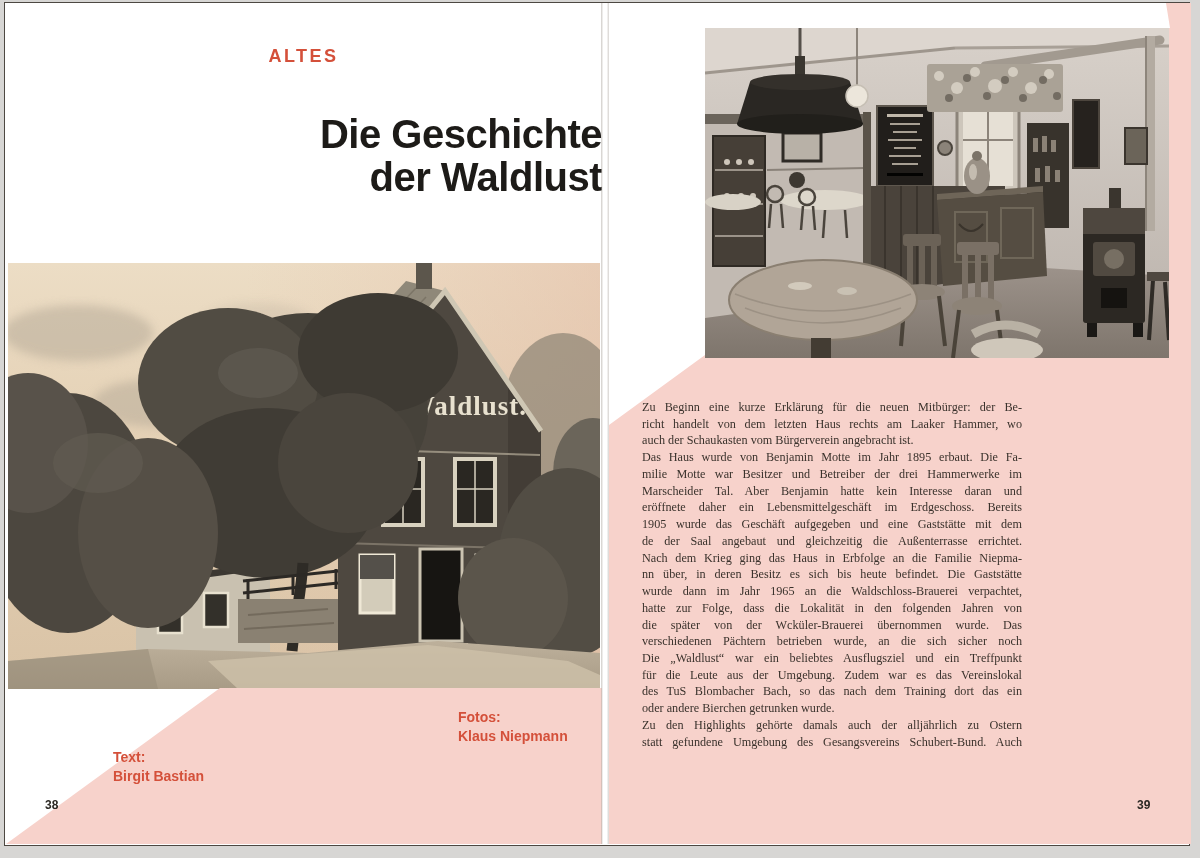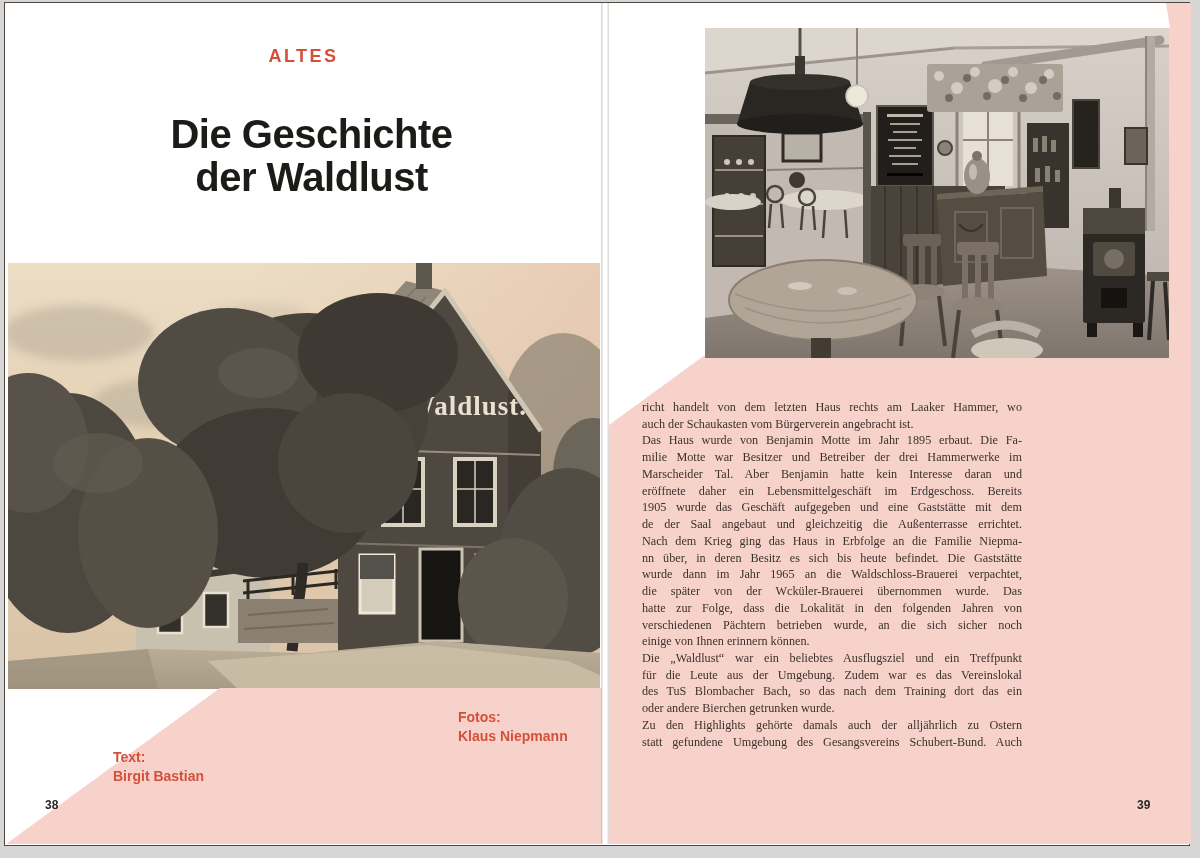--- a/index.html
+++ b/index.html
@@ -9,21 +9,21 @@
   .spread{position:absolute;left:4px;top:2px;width:1186px;height:844px;background:#fff;
           border:1.5px solid var(--border,#4d4842);box-sizing:border-box;}
   .page{position:absolute;top:0;height:841px;overflow:hidden;}
   .page-left{left:0;width:597px;}
   .page-right{left:604px;width:582px;}
   .seam{position:absolute;left:596px;top:0;width:8px;height:841px;z-index:6;
         background:linear-gradient(90deg,rgba(120,110,100,.35),#fff 30%,#fff 70%,rgba(120,110,100,.30));}
   
   .kicker{position:absolute;left:0;top:43px;width:100%;text-align:center;z-index:3;
           color:var(--accent,#d4503a);font-size:18px;font-weight:bold;letter-spacing:2.5px;}
-  .title{position:absolute;left:8px;top:110px;width:100%;margin:0;text-align:center;z-index:3;
+  .title{position:absolute;left:0;top:110px;width:100%;margin:0;text-align:right;z-index:3;
          color:var(--title_ink,#1d1b18);font-size:40px;line-height:43px;font-weight:bold;letter-spacing:-0.5px;}
   .photo-left{position:absolute;left:3px;top:260px;width:592px;height:426px;z-index:2;}
   .pink-left{position:absolute;left:0;top:0;width:597px;height:841px;z-index:3;
              background:var(--pink,#f7d2cb);
              clip-path:polygon(215px 685px,597px 685px,597px 841px,1px 841px);}
   .credit{position:absolute;z-index:4;color:var(--accent,#d4503a);
           font-size:14px;font-weight:bold;line-height:19px;}
   .credit-text{left:108px;top:745px;}
   .credit-photos{left:430px;top:705px;margin-left:23px;}
   .pagenum{position:absolute;z-index:5;color:#2b2823;font-size:12px;font-weight:bold;}
@@ -356,35 +356,35 @@
             <rect x="106" y="310" width="20" height="20" fill="#433c33"></rect>
           </g>
           <g>
             <path d="M268,306 Q300,288 334,306" stroke="#b9b1a4" stroke-width="9" fill="none"></path>
             <ellipse cx="302" cy="322" rx="36" ry="12" fill="#cfc7ba"></ellipse>
           </g>
         </svg>
       </div>
 
       <div class="body-col" id="body-col">
+          <div class="line">Zu Beginn eine kurze Erklärung für die neuen Mitbürger: der Be-</div>
           <div class="line">richt handelt von dem letzten Haus rechts am Laaker Hammer, wo</div>
           <div class="line last">auch der Schaukasten vom Bürgerverein angebracht ist.</div>
           <div class="line">Das Haus wurde von Benjamin Motte im Jahr 1895 erbaut. Die Fa-</div>
           <div class="line">milie Motte war Besitzer und Betreiber der drei Hammerwerke im</div>
           <div class="line">Marscheider Tal. Aber Benjamin hatte kein Interesse daran und</div>
           <div class="line">eröffnete daher ein Lebensmittelgeschäft im Erdgeschoss. Bereits</div>
           <div class="line">1905 wurde das Geschäft aufgegeben und eine Gaststätte mit dem</div>
           <div class="line">de der Saal angebaut und gleichzeitig die Außenterrasse errichtet.</div>
           <div class="line">Nach dem Krieg ging das Haus in Erbfolge an die Familie Niepma-</div>
           <div class="line">nn über, in deren Besitz es sich bis heute befindet. Die Gaststätte</div>
           <div class="line">wurde dann im Jahr 1965 an die Waldschloss-Brauerei verpachtet,</div>
+          <div class="line">hatte zur Folge, dass die Lokalität in den folgenden Jahren von</div>
           <div class="line">die später von der Wcküler-Brauerei übernommen wurde. Das</div>
-          <div class="line">hatte zur Folge, dass die Lokalität in den folgenden Jahren von</div>
           <div class="line">verschiedenen Pächtern betrieben wurde, an die sich sicher noch</div>
-          <div class="line last">einige von Ihnen erinnern können.</div>
           <div class="line">Die „Waldlust“ war ein beliebtes Ausflugsziel und ein Treffpunkt</div>
           <div class="line">für die Leute aus der Umgebung. Zudem war es das Vereinslokal</div>
           <div class="line">des TuS Blombacher Bach, so das nach dem Training dort das ein</div>
           <div class="line last">oder andere Bierchen getrunken wurde.</div>
           <div class="line">Zu den Highlights gehörte damals auch der alljährlich zu Ostern</div>
           <div class="line">statt gefundene Umgebung des Gesangsvereins Schubert-Bund. Auch</div>
         </div>
       <div class="pagenum pagenum-right">39</div>
     </div>
 

